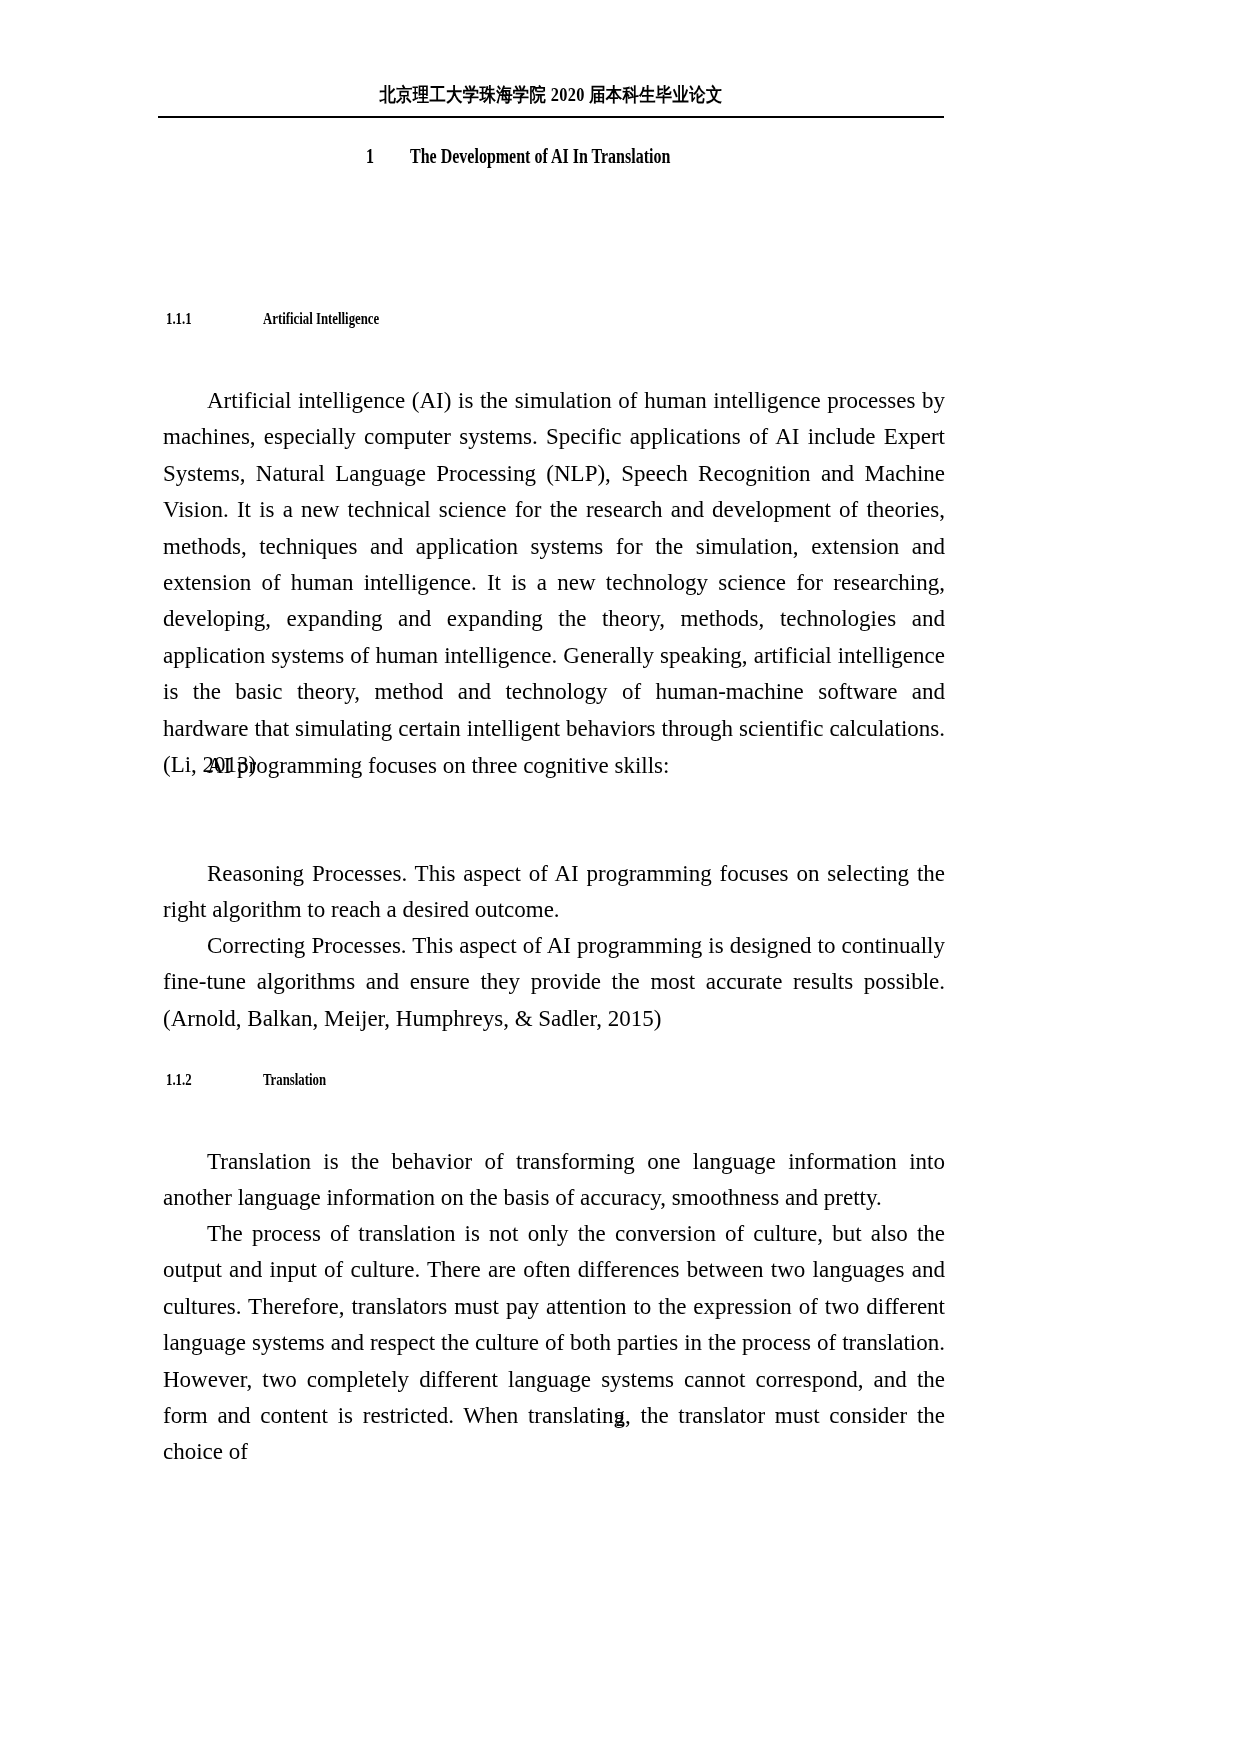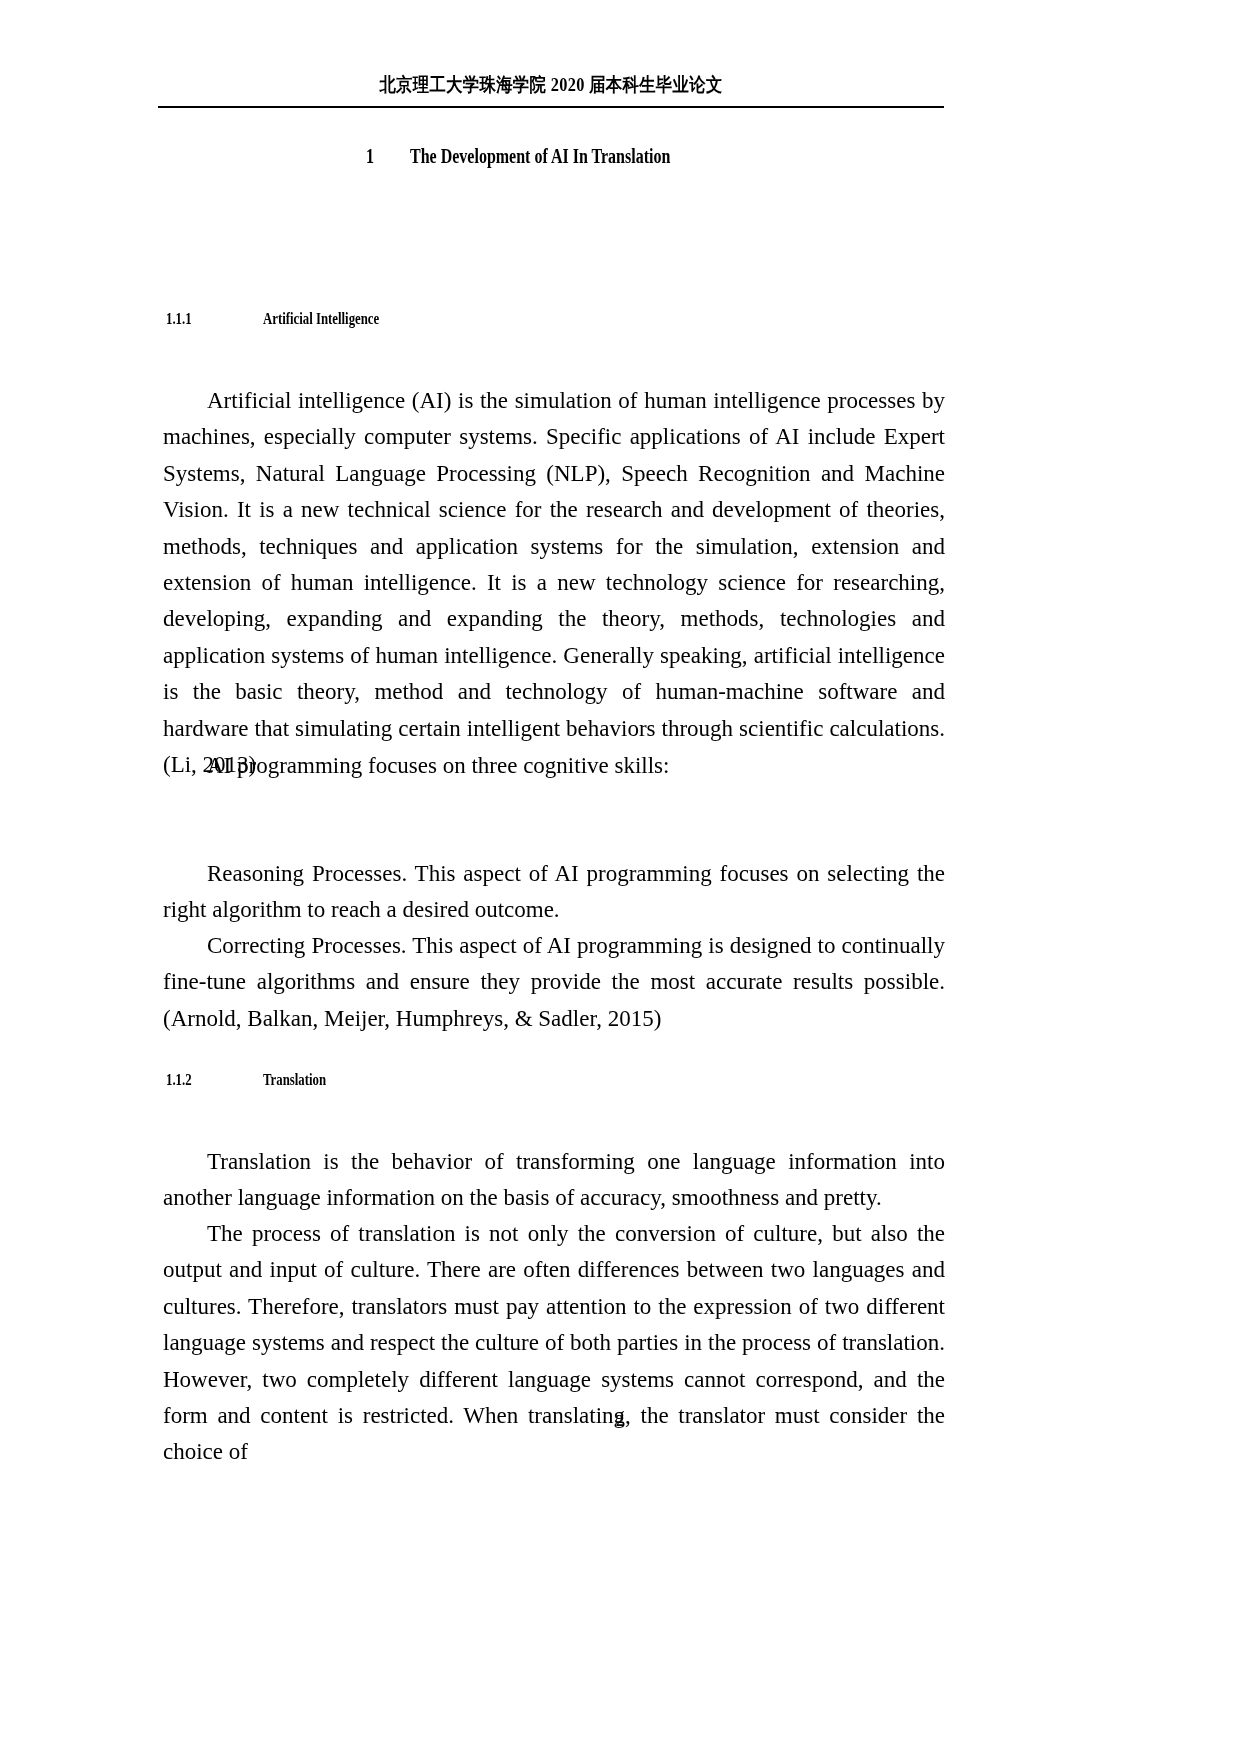--- a/index.html
+++ b/index.html
@@ -21,21 +21,21 @@
     height: 1754px;
     box-sizing: border-box;
     padding: 0;
     overflow: hidden;
   }
 
   
   .header-block {
     position: absolute;
     left: 158px;
-    top: 74px;
+    top: 84px;
     width: 786px;
   }
   .header-text {
     text-align: center;
     font-family: "Liberation Serif", "DejaVu Serif", serif;
     font-weight: bold;
     font-size: 19px;
     letter-spacing: 0.4px;
     line-height: 1.2;
     transform: scaleX(0.86);

